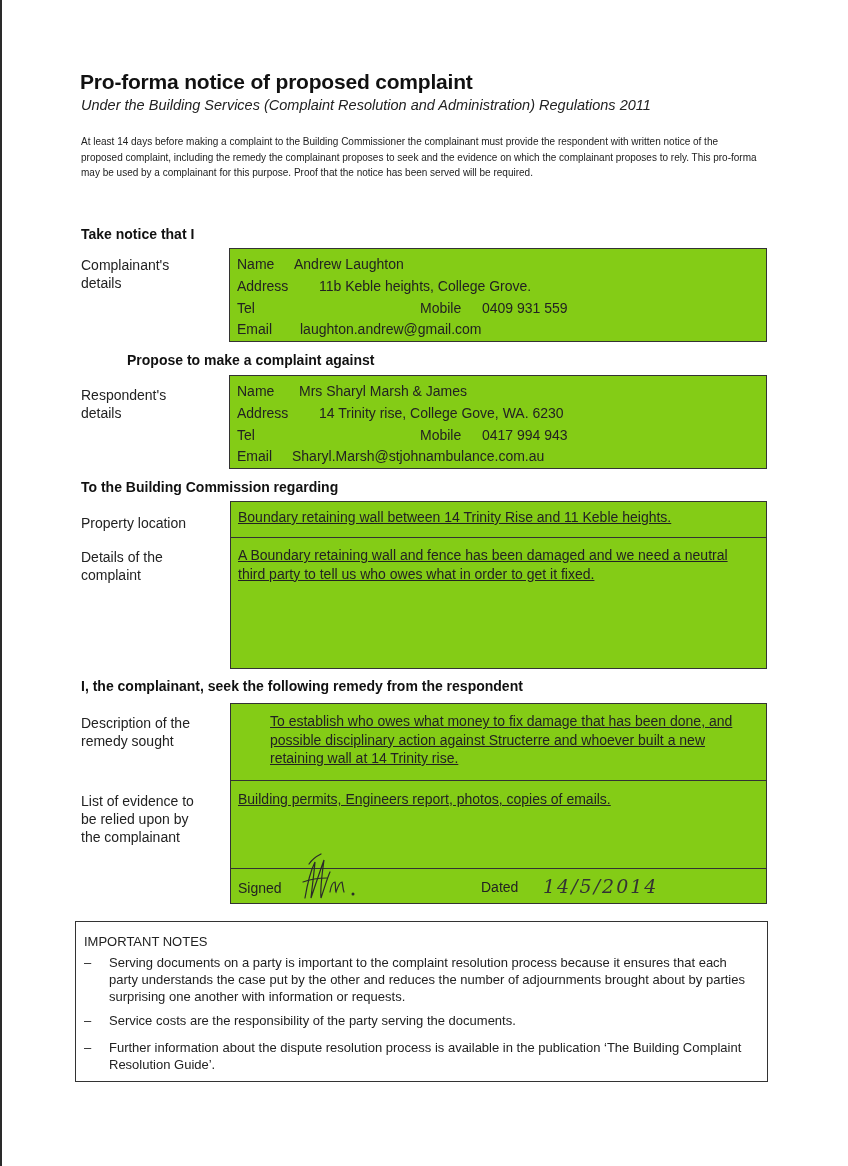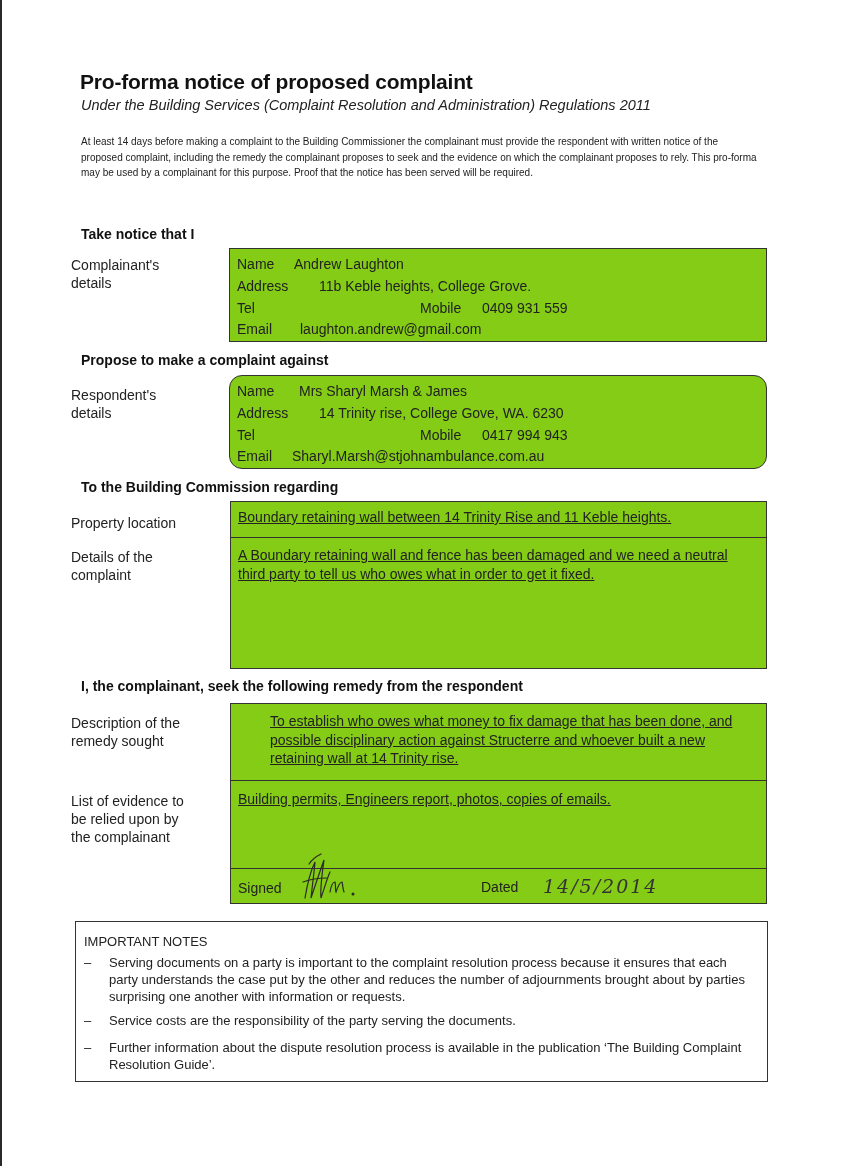--- a/index.html
+++ b/index.html
@@ -6,21 +6,21 @@
   body {
     width:848px; height:1166px; background:#ffffff; position:relative; overflow:hidden;
     font-family:"Liberation Sans", sans-serif; color:#1c1c1c;
   }
   .left-edge { position:absolute; left:0; top:0; width:2px; height:1166px; background:#2a2a2a; }
   .abs { position:absolute; }
   .title { left:80px; top:70px; font-size:21px; font-weight:bold; color:#111; letter-spacing:-0.2px; }
   .subtitle { left:81px; top:97px; font-size:14.5px; font-style:italic; color:#222; }
   .intro { left:81px; top:134px; width:680px; font-size:10px; line-height:15.5px; color:#222; }
   .section-head { left:81px; font-size:14px; font-weight:bold; color:#111; }
-  .label { left:71px; font-size:14px; line-height:18px; color:#222; }
+  .label { left:81px; font-size:14px; line-height:18px; color:#222; }
   .box { position:absolute; border:1px solid #333; background:#84cc16; }
   .row { position:absolute; left:7px; font-size:14px; color:#222; white-space:nowrap; }
   .row .k { display:inline-block; }
   .mobile { position:absolute; font-size:14px; color:#222; white-space:nowrap; }
   .cell-text { position:absolute; left:7px; top:7px; right:8px; font-size:14px; line-height:18.5px; color:#222;text-decoration:underline; }
   .hline { position:absolute; left:0; right:0; height:1px; background:#333; }
   .notes { position:absolute; left:75px; top:921px; width:691px; height:159px; border:1px solid #333; }
   .notes-title { position:absolute; left:8px; top:12px; font-size:13px; color:#222; }
   .note { position:absolute; left:8px; width:675px; font-size:13px; line-height:17px; color:#222; }
   .note .dash { position:absolute; left:0; top:0; }
@@ -50,23 +50,23 @@
     <span class="k">Tel</span><span></span>
   </div>
   <div class="mobile" style="left:190px; top:51px;">
     <span style="display:inline-block; width:62px;">Mobile</span><span>0409 931 559</span>
   </div>
   <div class="row" style="top:72px;">
     <span class="k" style="width:63px;">Email</span><span>laughton.andrew@gmail.com</span>
   </div>
 </div>
 
-<div class="abs section-head" style="top:352px;">Propose to make a complaint against</div>
+<div class="abs section-head" style="top:352px;margin-left:46px;">Propose to make a complaint against</div>
 <div class="abs label" style="top:386px; width:120px;">Respondent's details</div>
-<div class="box" style="left:229px; top:375px; width:536px; height:92px;border-radius:13px;">
+<div class="box" style="left:229px; top:375px; width:536px; height:92px;">
   <div class="row" style="top:7px;">
     <span class="k" style="width:62px;">Name</span><span>Mrs Sharyl Marsh  &amp;  James</span>
   </div>
   <div class="row" style="top:29px;">
     <span class="k" style="width:82px;">Address</span><span>14 Trinity rise, College Gove, WA. 6230</span>
   </div>
   <div class="row" style="top:51px;">
     <span class="k">Tel</span><span></span>
   </div>
   <div class="mobile" style="left:190px; top:51px;">

